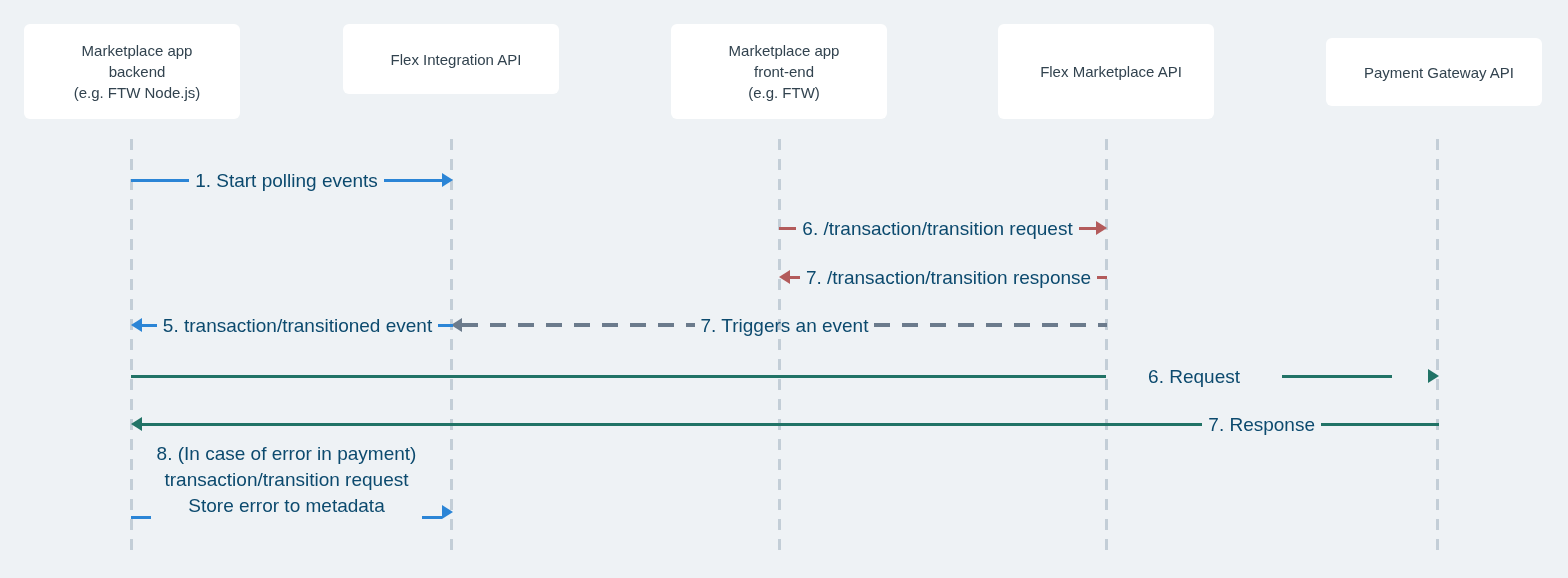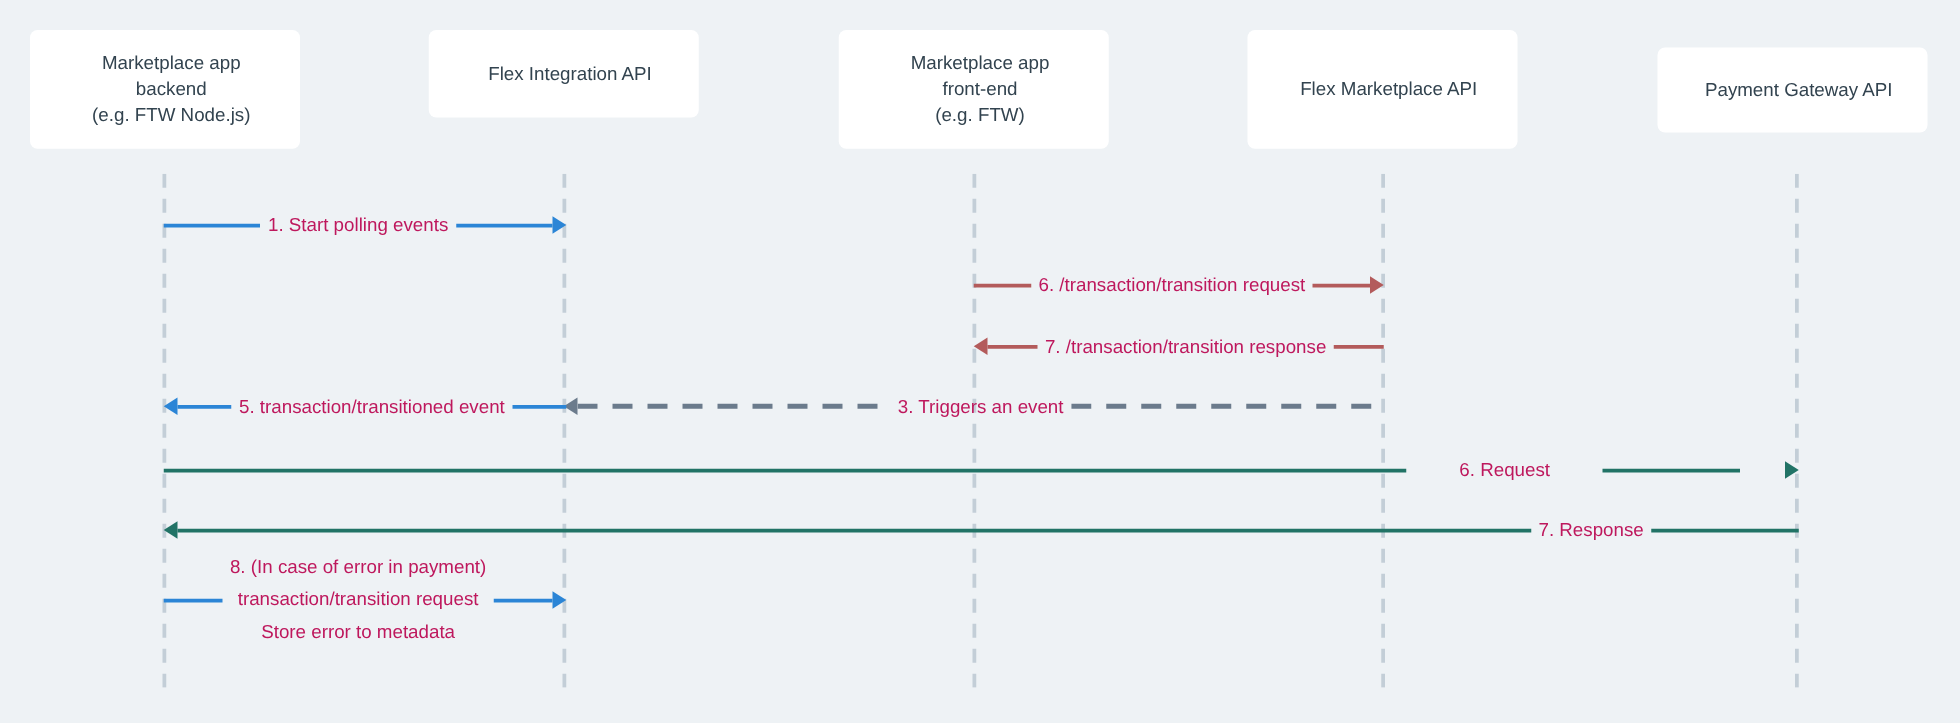--- a/index.html
+++ b/index.html
@@ -56,22 +56,22 @@
     height: 26px;
   }
   .msg .seg {
     height: 3px;
     flex: 1 1 auto;
     min-width: 6px;
   }
   .msg .lbl {
     flex: 0 0 auto;
     padding: 0 6px;
-    color: #be185d;
-    font-size: 15px;
+    color: #0c4a6e;
+    font-size: 19px;
     line-height: 19px;
     white-space: pre-line;
     text-align: center;
   }
   .msg .head {
     flex: 0 0 auto;
     width: 0;
     height: 0;
   }
   .msg.right .head {
@@ -99,21 +99,21 @@
   .c-gray  .seg {
     background: none;
     height: 4px;
     background-image: linear-gradient(to right, #6b7b8c 0, #6b7b8c 16px, rgba(0,0,0,0) 16px, rgba(0,0,0,0) 28px);
     background-size: 28px 4px;
     background-repeat: repeat-x;
   }
   .c-gray.left   .head { border-right: 11px solid #6b7b8c; }
 
   
-  .msg.stacked { height: 78px; align-items: center; }
+  .msg.stacked { height: 78px; align-items: flex-end; }
   .msg.stacked .lbl { line-height: 26px; }
 </style>
 </head>
 <body>
 
 <div id="diagram">
 
   <div class="actor-box" style="left:24px;  top:24px;  width:216px; height:95px;">
     <span class="actor-label">Marketplace app
 backend
@@ -157,21 +157,21 @@
   <div class="msg left c-red" style="left:779px; top:264px; width:328px;">
     <span class="head"></span>
     <span class="seg"></span>
     <span class="lbl">7. /transaction/transition response</span>
     <span class="seg"></span>
   </div>
 
   <div class="msg left c-gray" style="left:451px; top:312px; width:656px;">
     <span class="head"></span>
     <span class="seg"></span>
-    <span class="lbl">3. Triggers an event</span>
+    <span class="lbl">7. Triggers an event</span>
     <span class="seg"></span>
   </div>
 
   <div class="msg left c-blue" style="left:131px; top:312px; width:322px;">
     <span class="head"></span>
     <span class="seg"></span>
     <span class="lbl">5. transaction/transitioned event</span>
     <span class="seg"></span>
   </div>
 

